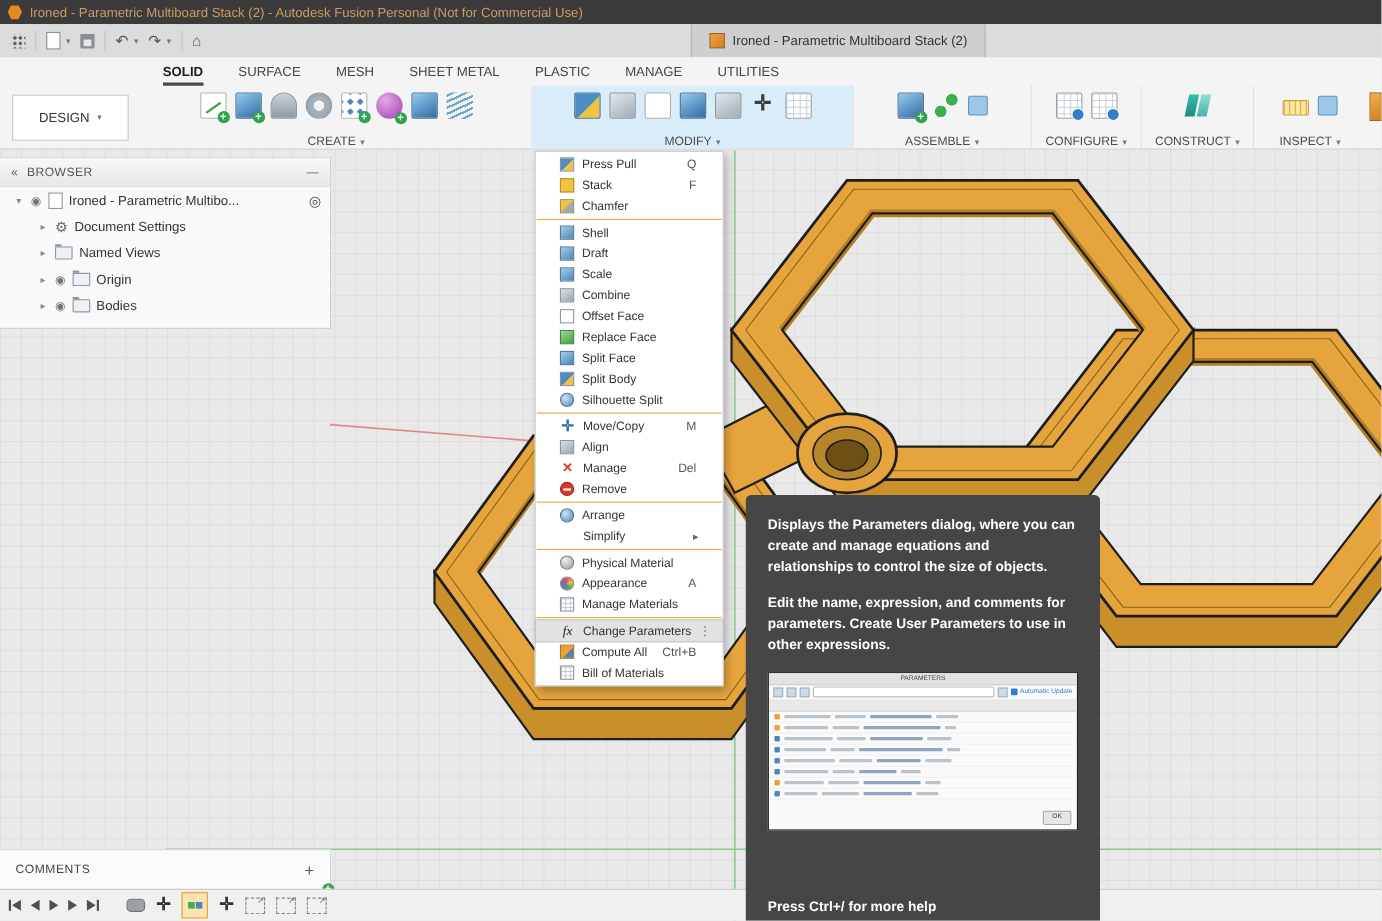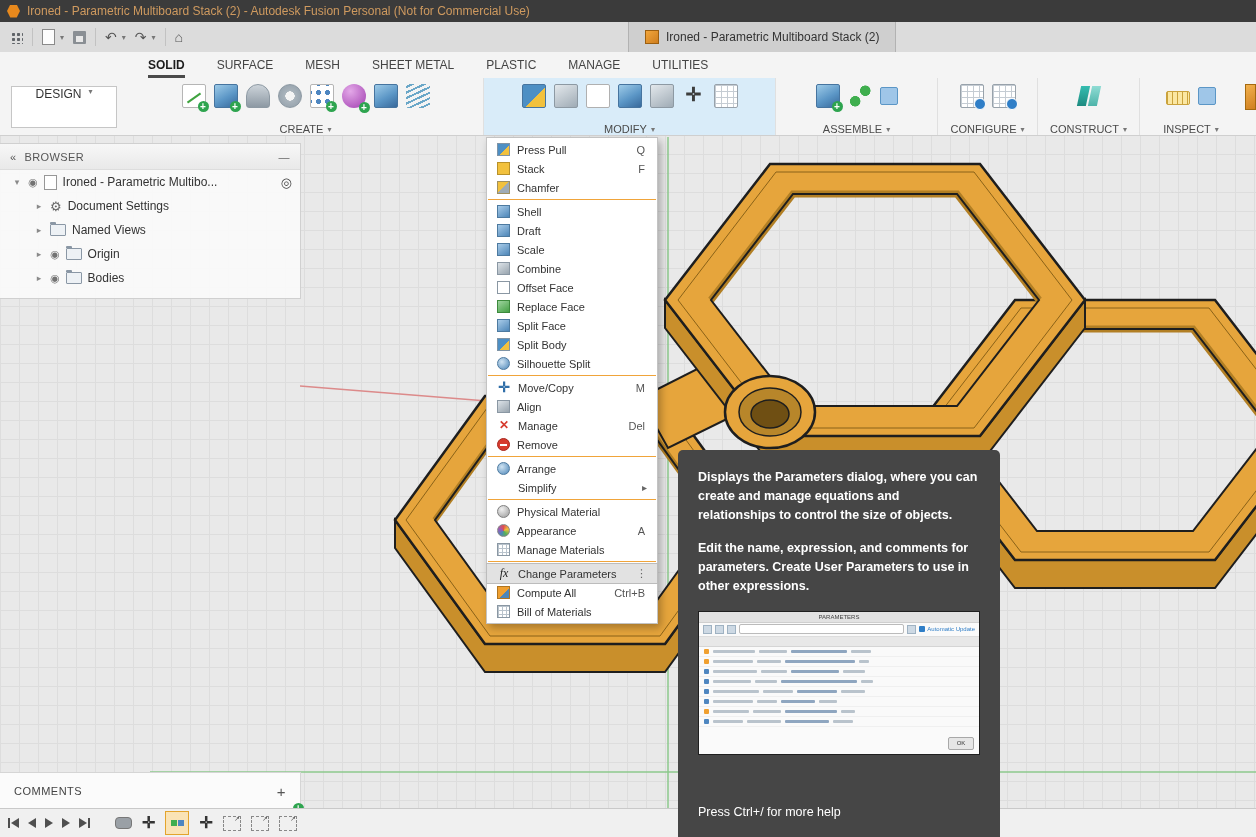--- a/index.html
+++ b/index.html
@@ -34,21 +34,21 @@
   
   .ribbon{position:absolute;top:52px;left:0;right:0;height:83px;background:#f4f4f4;
           border-bottom:1px solid #cfcfcf;z-index:40}
   .rtabs{display:flex;gap:32px;padding-left:148px;height:26px;align-items:stretch;
          font-size:12px;color:#444}
   .rtab{display:flex;align-items:center;cursor:default}
   .rtab.active{font-weight:bold;color:#1d1d1d;box-shadow:inset 0 -3px 0 #4a4a4a}
   .ribbon-tools{position:absolute;top:26px;left:0;right:0;bottom:0;display:flex}
   .design-wrap{width:128px;flex:none;display:flex;align-items:center;justify-content:center}
   .design-box{width:104px;height:40px;border:1px solid #c6c6c6;background:#fff;
-              display:flex;justify-content:center;gap:7px;color:#333}
+              display:flex;align-items:center;justify-content:center;gap:7px;color:#333}
   .group{flex:none;display:flex;flex-direction:column;align-items:center;
          padding-top:3px;border-right:1px solid #e0e0e0;box-sizing:border-box}
   .group-icons{display:flex;align-items:center;gap:8px;height:34px}
   .group-label{font-size:11px;color:#4a4a4a;margin-top:13px;display:flex;gap:4px;align-items:center}
   .gcaret{font-size:8px;color:#777}
   .group.modify-group{background:#d9ecf9}
   .ti{width:24px;height:24px;border-radius:2px;position:relative;flex:none;box-sizing:border-box}
   .t-sketch{background:#fff;border:1px solid #b5b5b5}
   .t-sketch::before{content:"";position:absolute;left:3px;top:12px;width:16px;height:2px;
                     background:#3fa33f;transform:rotate(-35deg)}
@@ -113,21 +113,21 @@
           position:relative;flex:none}
   .folder::before{content:"";position:absolute;left:-1px;top:-3px;width:6px;height:2px;
                   background:#8a97a5;border-radius:1px 1px 0 0}
   .docicon{width:11px;height:13px;background:#fff;border:1px solid #979797;flex:none}
   .target{margin-left:auto;color:#444;font-size:13px}
 
   
   .menu{position:absolute;left:486px;top:137px;width:172px;background:#fff;
         border:1px solid #c3c3c3;box-shadow:3px 4px 8px rgba(0,0,0,.28);z-index:30;
         font-size:11px;color:#333;padding:2px 0;box-sizing:border-box}
-  .menu-item{display:flex;align-items:center;height:19px;padding:0 10px;gap:7px}
+  .menu-item{display:flex;align-items:center;height:19px;padding:0 22px;gap:7px}
   .menu-item .lbl{flex:1;white-space:nowrap}
   .menu-item .sc{color:#555;padding-right:2px}
   .menu-item.hl{background:#e2e2e2;outline:1px solid #bcbcbc}
   .menu-sep{border-top:1px solid #f0a43a;margin:2px 1px}
   .mi{width:13px;height:13px;flex:none;border:1px solid #7f94a6;box-sizing:border-box}
   .mi.py{background:linear-gradient(135deg,#4d8fc4 55%,#f2c13d 55%)}
   .mi.yellow{background:#f2c13d;border-color:#b8912a}
   .mi.ygray{background:linear-gradient(135deg,#f2c13d 50%,#9fabb5 50%);border-color:#a09060}
   .mi.blue{background:linear-gradient(145deg,#a9cce9,#4d86b8);border-color:#4d7aa0}
   .mi.graycube{background:linear-gradient(145deg,#dde3e8,#98a4ae);border-color:#8a97a3}
@@ -165,21 +165,21 @@
   .pv-auto{font-size:6px;color:#2f7ec7;display:flex;align-items:center;gap:2px;white-space:nowrap}
   .pv-check{width:6px;height:6px;background:#2f7ec7;border-radius:1px}
   .pv-head{height:9px;background:#e8e8e8;border-bottom:1px solid #d5d5d5}
   .pv-row{height:9px;display:flex;align-items:center;gap:4px;padding:0 5px;border-bottom:1px solid #f0f0f0}
   .pv-star{width:5px;height:5px;flex:none;background:#f0a030;border-radius:1px}
   .pv-star.b{background:#4e86c0}
   .pv-bar{height:3px;background:#b9c3cc;border-radius:1px;flex:none}
   .pv-bar.b{background:#8fa6c0}
   .pv-ok{position:absolute;right:5px;bottom:4px;width:24px;height:11px;background:#e6e6e6;
          border:1px solid #a8a8a8;font-size:6px;text-align:center;line-height:11px;border-radius:2px;color:#333}
-  .tt-footer{position:absolute;bottom:18px;left:20px;font-size:12.5px;font-weight:normal}
+  .tt-footer{position:absolute;bottom:6px;left:20px;font-size:12.5px;font-weight:bold}
 
   
   .comments{position:absolute;left:0;top:772px;width:301px;height:38px;background:#fbfbfb;
             border:1px solid #d5d5d5;border-left:none;z-index:15;display:flex;align-items:center;
             padding:0 14px;font-size:11px;color:#444;letter-spacing:.5px;box-sizing:border-box}
   .comments .plus{margin-left:auto;font-size:15px;color:#555}
   .timeline{position:absolute;left:0;bottom:0;right:0;height:28px;background:#f0f0f0;
             border-top:1px solid #c9c9c9;z-index:16;display:flex;align-items:center;gap:9px;padding-left:8px}
   .tl-btn{display:flex;align-items:center;gap:1px}
   .tri-l{width:0;height:0;border-top:5px solid transparent;border-bottom:5px solid transparent;

